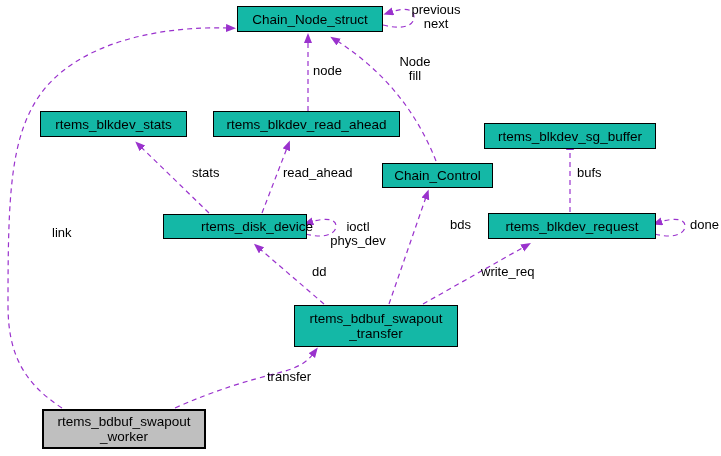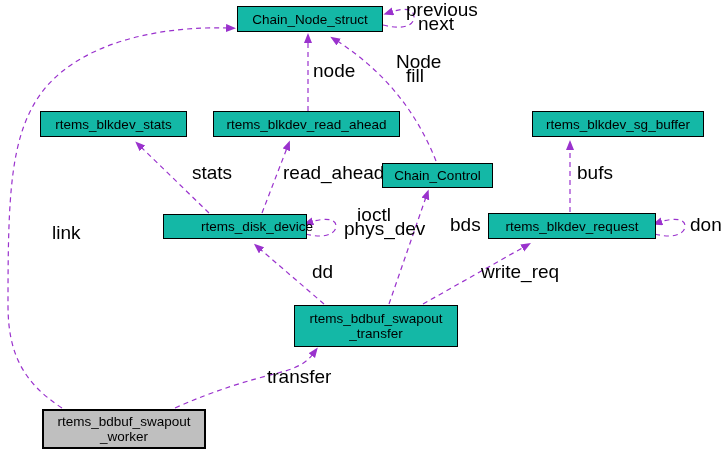--- a/index.html
+++ b/index.html
@@ -9,21 +9,21 @@
   }
   #edges{position:absolute;left:0;top:0;width:721px;height:456px;}
   .edge{fill:none;stroke:#9a32cd;stroke-width:1.2;stroke-dasharray:5 4;}
   .node{
     position:absolute;box-sizing:border-box;border:1px solid #000;background:#14b8a6;
     display:flex;flex-direction:column;align-items:center;justify-content:center;
     font-size:13.5px;line-height:15px;text-align:center;white-space:nowrap;cursor:pointer;
   }
   .node.current{background:#bfbfbf;border-width:2px;}
   .elabel{
-    position:absolute;font-size:19px;line-height:14px;white-space:pre;color:#000;
+    position:absolute;font-size:13px;line-height:14px;white-space:pre;color:#000;
   }
   .elabel.center{text-align:center;}
 </style>
 </head>
 <body>
 
 <div id="stage">
 
   <svg id="edges" viewBox="0 0 721 456">
     <defs>
@@ -64,21 +64,21 @@
   </div>
 
   <div class="node" style="left:40px;top:111px;width:147px;height:26px;">
     <span>rtems_blkdev_stats</span>
   </div>
 
   <div class="node" style="left:213px;top:111px;width:187px;height:26px;">
     <span>rtems_blkdev_read_ahead</span>
   </div>
 
-  <div class="node" style="left:484px;top:111px;width:172px;height:26px;margin-left:48px;">
+  <div class="node" style="left:484px;top:123px;width:172px;height:26px;">
     <span>rtems_blkdev_sg_buffer</span>
   </div>
 
   <div class="node" style="left:382px;top:163px;width:111px;height:25px;text-align:right;">
     <span>Chain_Control</span>
   </div>
 
   <div class="node" style="left:163px;top:214px;width:144px;height:25px;padding-left:44px;">
     <span>rtems_disk_device</span>
   </div>
@@ -102,21 +102,21 @@
   <div class="elabel" style="left:313px;top:64px;">node</div>
 
   <div class="elabel center" style="left:396px;top:55px;width:38px;"><span>Node</span><br><span>fill</span></div>
 
   <div class="elabel" style="left:192px;top:166px;">stats</div>
 
   <div class="elabel" style="left:283px;top:166px;">read_ahead</div>
 
   <div class="elabel" style="left:577px;top:166px;">bufs</div>
 
-  <div class="elabel center" style="left:328px;top:208px;width:60px;margin-left:16px;"><span>ioctl</span><br><span>phys_dev</span></div>
+  <div class="elabel center" style="left:328px;top:220px;width:60px;"><span>ioctl</span><br><span>phys_dev</span></div>
 
   <div class="elabel" style="left:428px;top:218px;padding-left:22px;">bds</div>
 
   <div class="elabel" style="left:683px;top:218px;padding-left:7px;">done</div>
 
   <div class="elabel" style="left:8px;top:226px;margin-left:44px;">link</div>
 
   <div class="elabel" style="left:312px;top:265px;">dd</div>
 
   <div class="elabel" style="left:481px;top:265px;">write_req</div>

